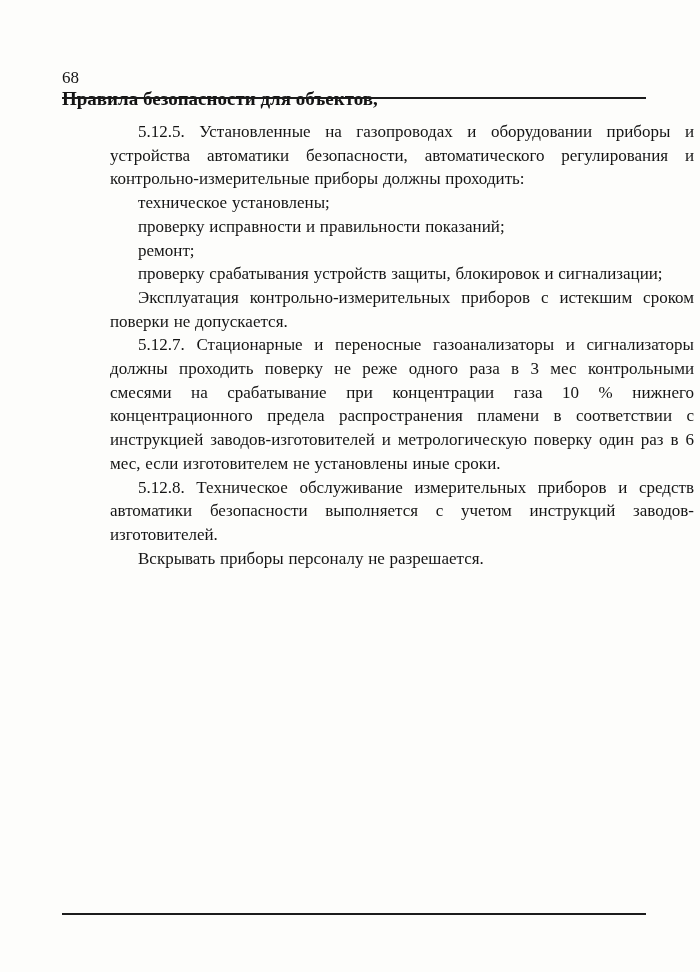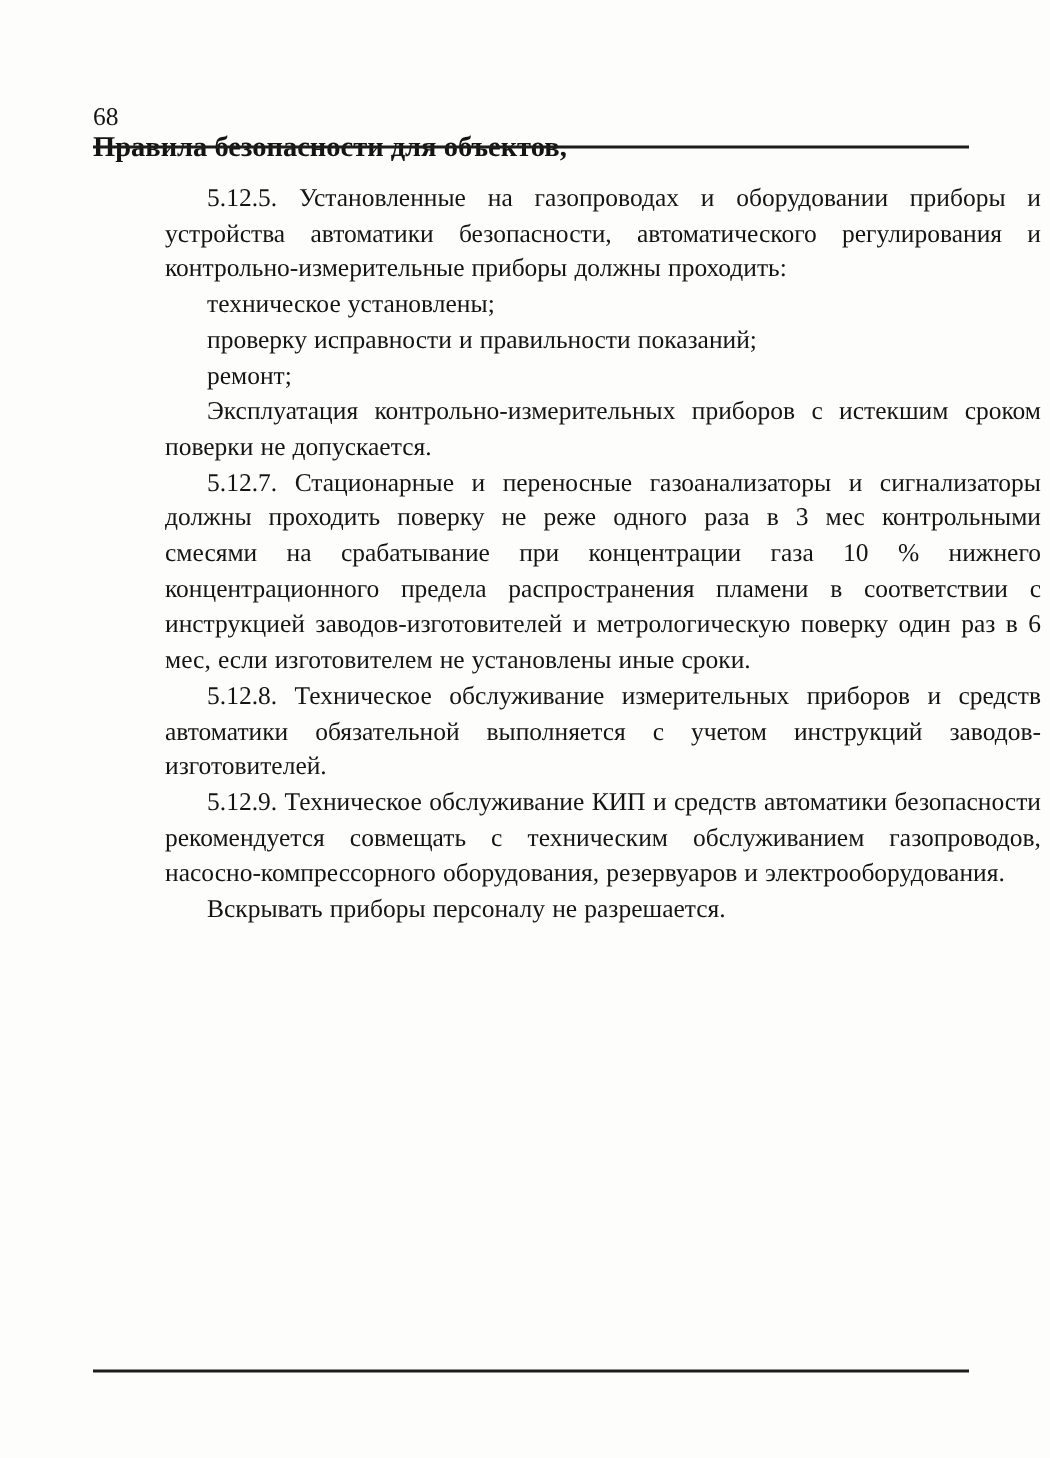--- a/index.html
+++ b/index.html
@@ -79,22 +79,22 @@
     <span class="running-header">Правила безопасности для объектов,</span>
   </div>
 
   <div class="header-rule"></div>
 
   <div class="body-text">
     <p>5.12.5. Установленные на газопроводах и оборудовании приборы и устройства автоматики безопасности, автоматического регулирования и контрольно-измерительные приборы должны проходить:</p>
     <p>техническое установлены;</p>
     <p>проверку исправности и правильности показаний;</p>
     <p>ремонт;</p>
+    <p>проверку срабатывания устройств защиты, блокировок и сигнализации;</p>
     <p>Эксплуатация контрольно-измерительных приборов с истекшим сроком поверки не допускается.</p>
     <p>5.12.7. Стационарные и переносные газоанализаторы и сигнализаторы должны проходить поверку не реже одного раза в 3 мес контрольными смесями на срабатывание при концентрации газа 10 % нижнего концентрационного предела распространения пламени в соответствии с инструкцией заводов-изготовителей и метрологическую поверку один раз в 6 мес, если изготовителем не установлены иные сроки.</p>
-    <p>5.12.8. Техническое обслуживание измерительных приборов и средств автоматики обязательной выполняется с учетом инструкций заводов-изготовителей.</p>
-    <p>5.12.9. Техническое обслуживание КИП и средств автоматики безопасности рекомендуется совмещать с техническим обслуживанием газопроводов, насосно-компрессорного оборудования, резервуаров и электрооборудования.</p>
+    <p>5.12.8. Техническое обслуживание измерительных приборов и средств автоматики безопасности выполняется с учетом инструкций заводов-изготовителей.</p>
     <p>Вскрывать приборы персоналу не разрешается.</p>
   </div>
 
   <div class="bottom-rule"></div>
 
 </div>
 
 </body></html>

